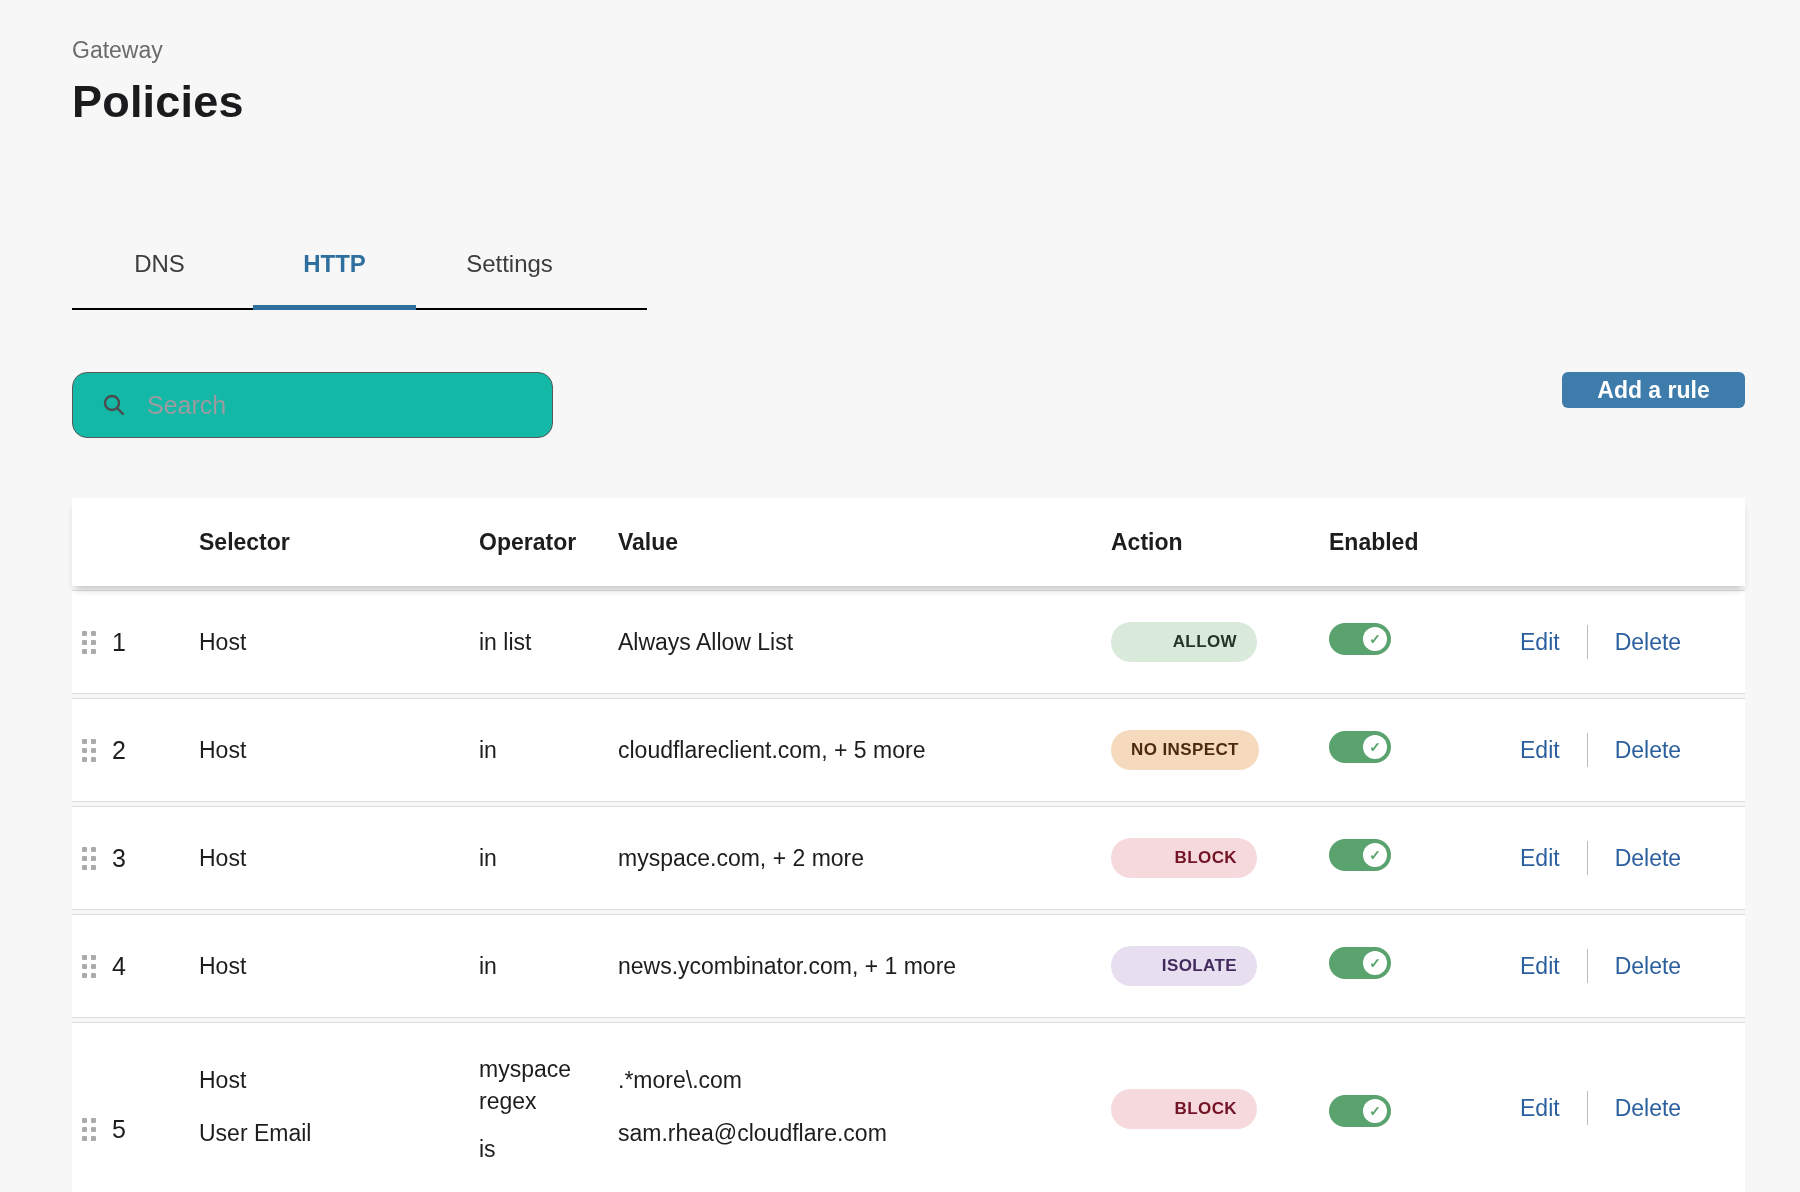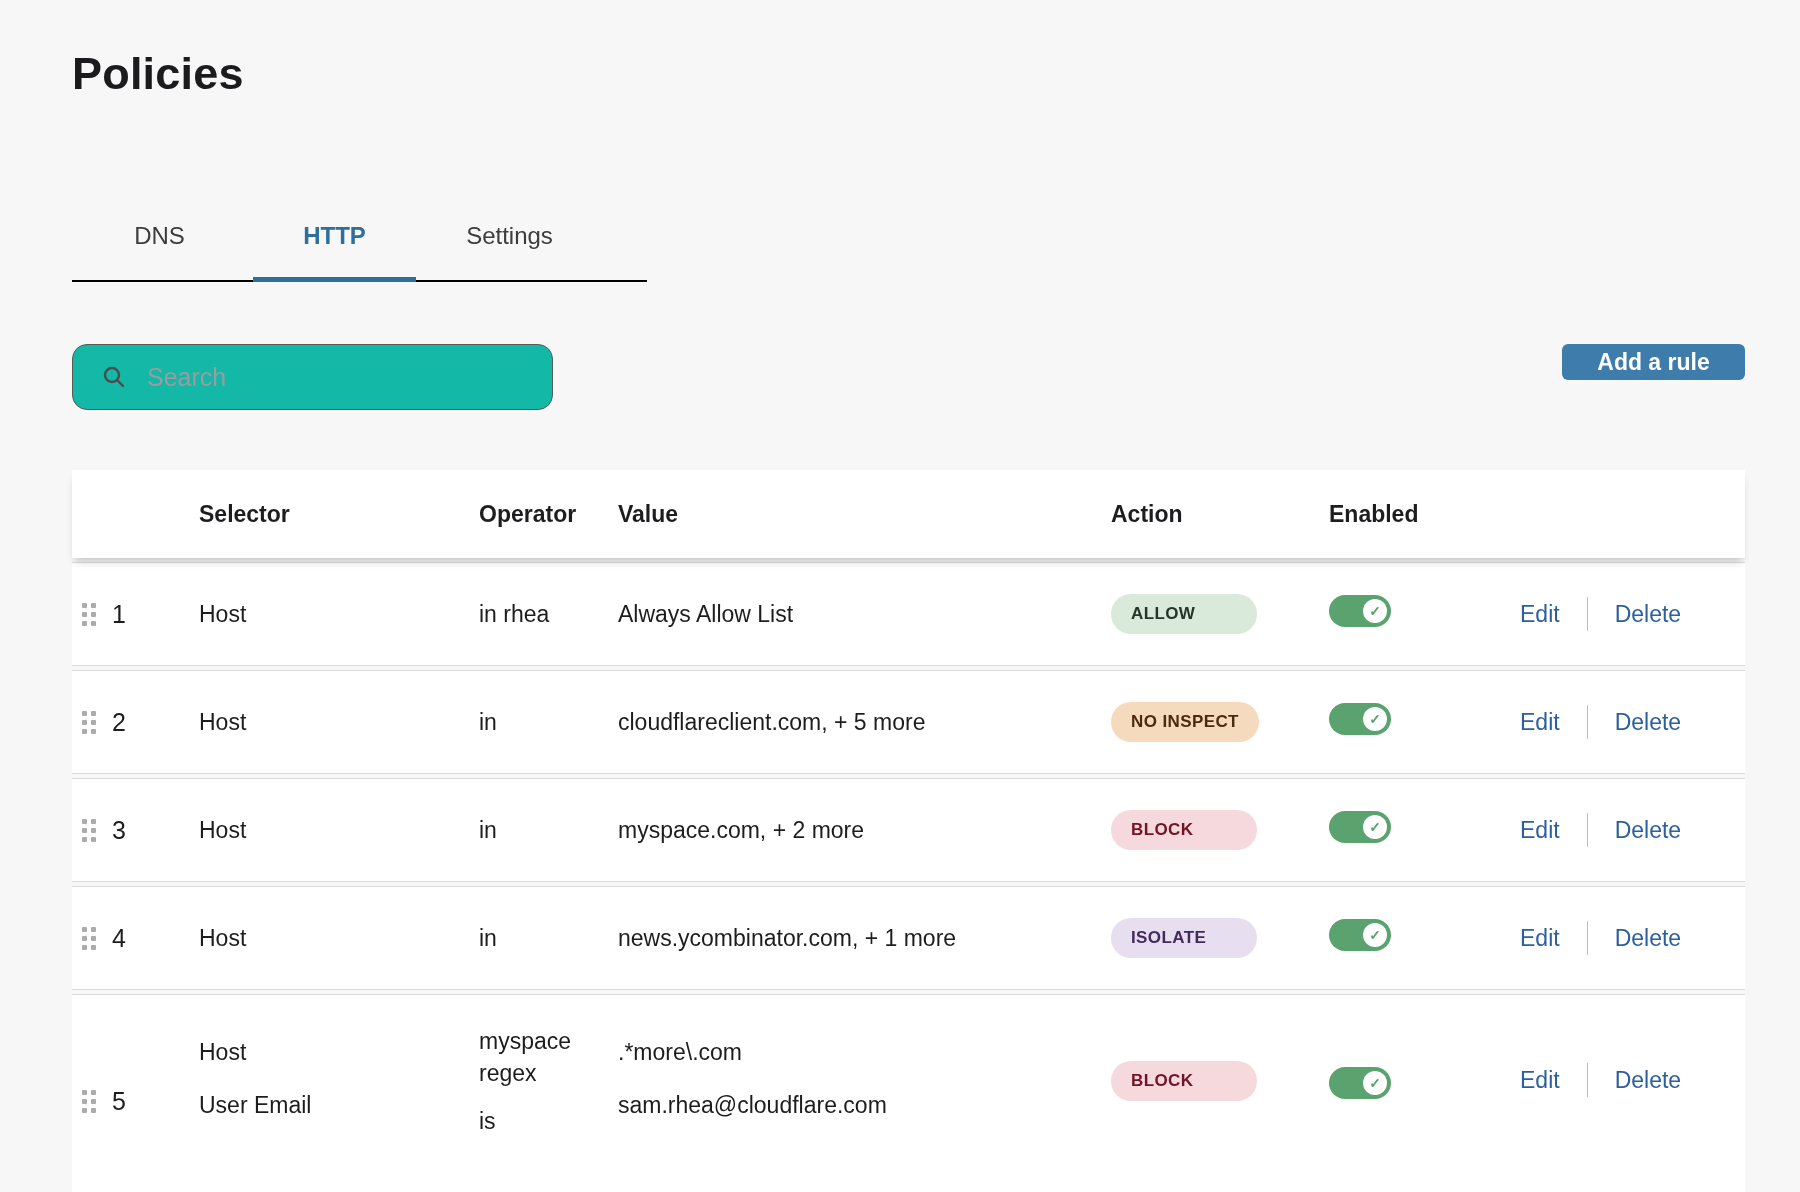--- a/index.html
+++ b/index.html
@@ -79,21 +79,21 @@
   .row-tall .c-operator .stack span { line-height:32px; }
   .row-tall .c-value    { align-self:start; padding-top:44px; }
   .row-tall .c-value .stack { gap:26px; }
   .row-tall .c-action   { align-self:start; padding-top:66px; }
   .row-tall .c-enabled  { align-self:start; padding-top:72px; }
   .row-tall .c-actions  { align-self:start; padding-top:68px; }
 
   
   .badge {
     display:inline-block; min-width:146px; padding:0 20px; height:40px; line-height:40px;
-    border-radius:20px; text-align:left; font-size:17px; font-weight:700; letter-spacing:0.4px;
+    border-radius:20px; text-align:right; font-size:17px; font-weight:700; letter-spacing:0.4px;
   }
   .badge[data-variant="allow"]      { background:var(--badge-allow-bg);      color:var(--badge-allow-fg); }
   .badge[data-variant="no-inspect"] { background:var(--badge-no-inspect-bg); color:var(--badge-no-inspect-fg); }
   .badge[data-variant="block"]      { background:var(--badge-block-bg);      color:var(--badge-block-fg); }
   .badge[data-variant="isolate"]    { background:var(--badge-isolate-bg);    color:var(--badge-isolate-fg); }
 
   
   .c-enabled { padding-left:8px; }
   .toggle {
     width:62px; height:32px; border-radius:16px; background:var(--toggle-green);
@@ -111,20 +111,21 @@
     background:none; border:none; color:var(--link-blue); font-size:23px; cursor:pointer;
     font-family:"Liberation Sans", sans-serif; padding:0;
   }
   .vdiv { width:1px; height:34px; background:#bdbdbd; margin:0 27px; }
 </style>
 </head>
 <body>
 
 <div class="content">
 
+  <div class="breadcrumb">Gateway</div>
   <h1 class="page-title">Policies</h1>
 
   <div class="tabs">
     <button class="tab">DNS</button>
     <button class="tab active">HTTP</button>
     <button class="tab">Settings</button>
   </div>
 
   <div class="toolbar">
     <div class="search-box">
@@ -155,21 +156,21 @@
             <i></i>
             <i></i>
             <i></i>
             <i></i>
             <i></i>
             <i></i>
           </span>
         <span class="rownum">1</span>
       </div>
       <div class="cell c-selector">Host</div>
-      <div class="cell c-operator">in rhea</div>
+      <div class="cell c-operator">in list</div>
       <div class="cell c-value">Always Allow List</div>
       <div class="cell c-action"><span class="badge" data-variant="allow">ALLOW</span></div>
       <div class="cell c-enabled"><button class="toggle"><span class="knob">✓</span></button></div>
       <div class="cell c-actions">
         <button class="link-btn">Edit</button>
         <span class="vdiv"></span>
         <button class="link-btn">Delete</button>
       </div>
     </div>
 

